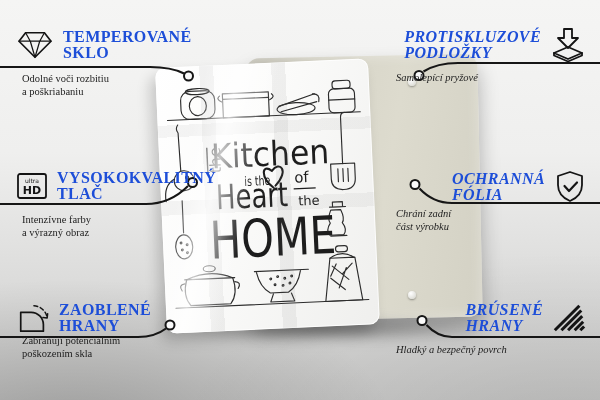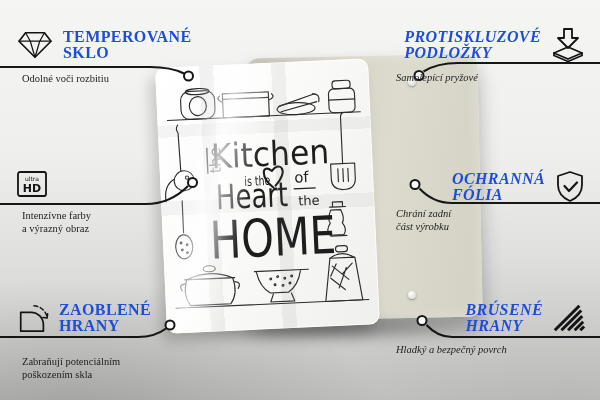--- a/index.html
+++ b/index.html
@@ -158,30 +158,35 @@
       <path d="M3 13 H37 M10 4 L15 13 L20 30 M30 4 L25 13 L20 30" stroke-width="1.3"></path>
         </g>
     </svg>
     <div class="titles">
       <div>TEMPEROVANÉ</div>
       <div>SKLO</div>
     </div>
   </div>
   <div class="sub" style="margin-top:11px;">
     <div>Odolné voči rozbitiu</div>
+    <div>a poškriabaniu</div>
   </div>
 </div>
 
 <div class="callout c-left" style="top:170px;">
   <div class="head">
     <svg class="icon" width="32" height="28" viewBox="0 0 32 28">
       <rect class="ic" x="2" y="2" width="28" height="24" rx="2"></rect>
       <text class="ict" x="16" y="11" font-size="6" text-anchor="middle">ultra</text>
       <text class="ict" x="16" y="22" font-size="11" font-weight="bold" text-anchor="middle">HD</text>
     </svg>
+    <div class="titles">
+      <div>VYSOKOKVALITNÝ</div>
+      <div>TLAČ</div>
+    </div>
   </div>
   <div class="sub" style="margin-top:11px;">
     <div>Intenzívne farby</div>
     <div>a výrazný obraz</div>
   </div>
 </div>
 
 <div class="callout c-left" style="top:302px;">
   <div class="head">
     <svg class="icon" width="34" height="32" viewBox="0 0 36 32">
@@ -189,21 +194,21 @@
         <path d="M5 30 L5 10 L16 10 A13 13 0 0 1 29 23 L29 30 Z"></path>
         <path d="M19 3 A15 15 0 0 1 33 16" stroke-dasharray="4 3" stroke-width="1.6"></path>
         <path d="M33 16 l-4.5 -0.5 M33 16 l0.5 -4.5" stroke-width="1.6"></path>
       </g>
     </svg>
     <div class="titles">
       <div>ZAOBLENÉ</div>
       <div>HRANY</div>
     </div>
   </div>
-  <div class="sub" style="margin-top:21px;">
+  <div class="sub" style="margin-top:0;">
     <div>Zabraňují potenciálním</div>
     <div>poškozením skla</div>
   </div>
 </div>
 
 <div class="callout c-right" style="top:27px;">
   <div class="head">
     <svg class="icon" width="36" height="36" viewBox="0 0 36 36">
       <g class="ic">
         <path d="M14 2 h8 v9 h6 l-10 10 -10 -10 h6 z"></path>

